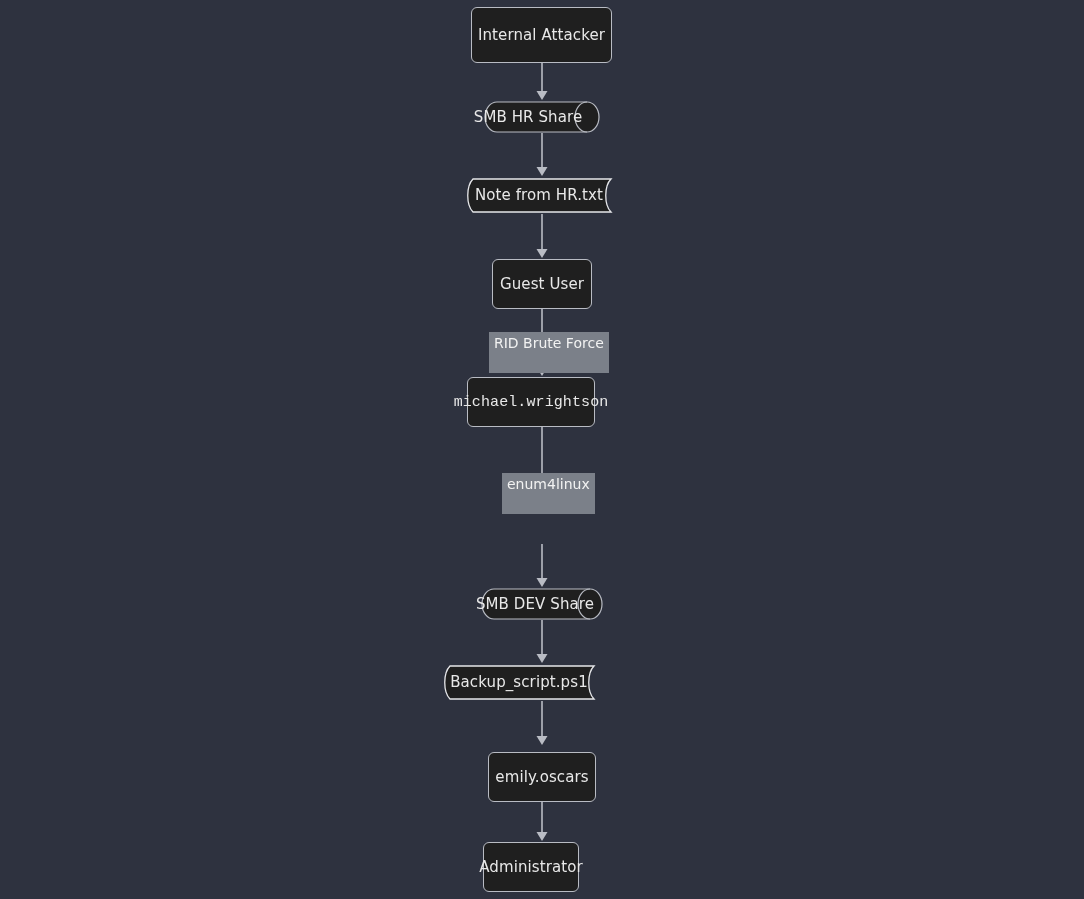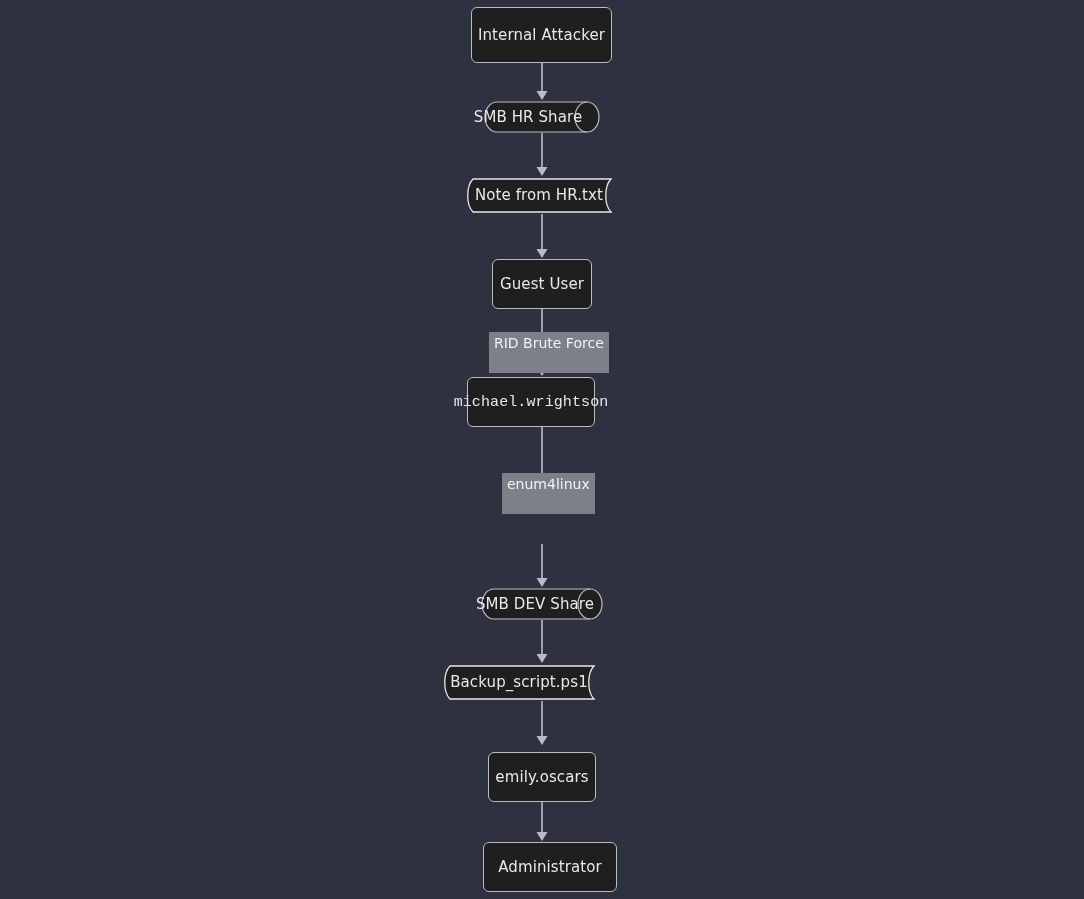--- a/index.html
+++ b/index.html
@@ -175,21 +175,21 @@
                L 8 35
                C 1 28, 1 9, 8 2 Z" fill="#1f1f1f" stroke="#e6e7ea" stroke-width="1.3"></path>
     </svg>
     <span class="node-label" style="margin-right:6px;">Backup_script.ps1</span>
   </div>
 
   <div class="flow-node node-rect" style="left:488px; top:752px; width:108px; height:50px;">
     <span class="node-label">emily.oscars</span>
   </div>
 
-  <div class="flow-node node-rect" style="left:483px; top:842px; width:134px; height:50px;text-align:center;">
+  <div class="flow-node node-rect" style="left:483px; top:842px; width:96px; height:50px;text-align:center;">
     <span class="node-label">Administrator</span>
   </div>
 
   <div class="edge-label" style="left:489px; top:332px;">
     <span>RID Brute Force</span>
   </div>
 
   <div class="edge-label" style="left:502px; top:450px;margin-top:23px;">
     <span>enum4linux</span>
   </div>

